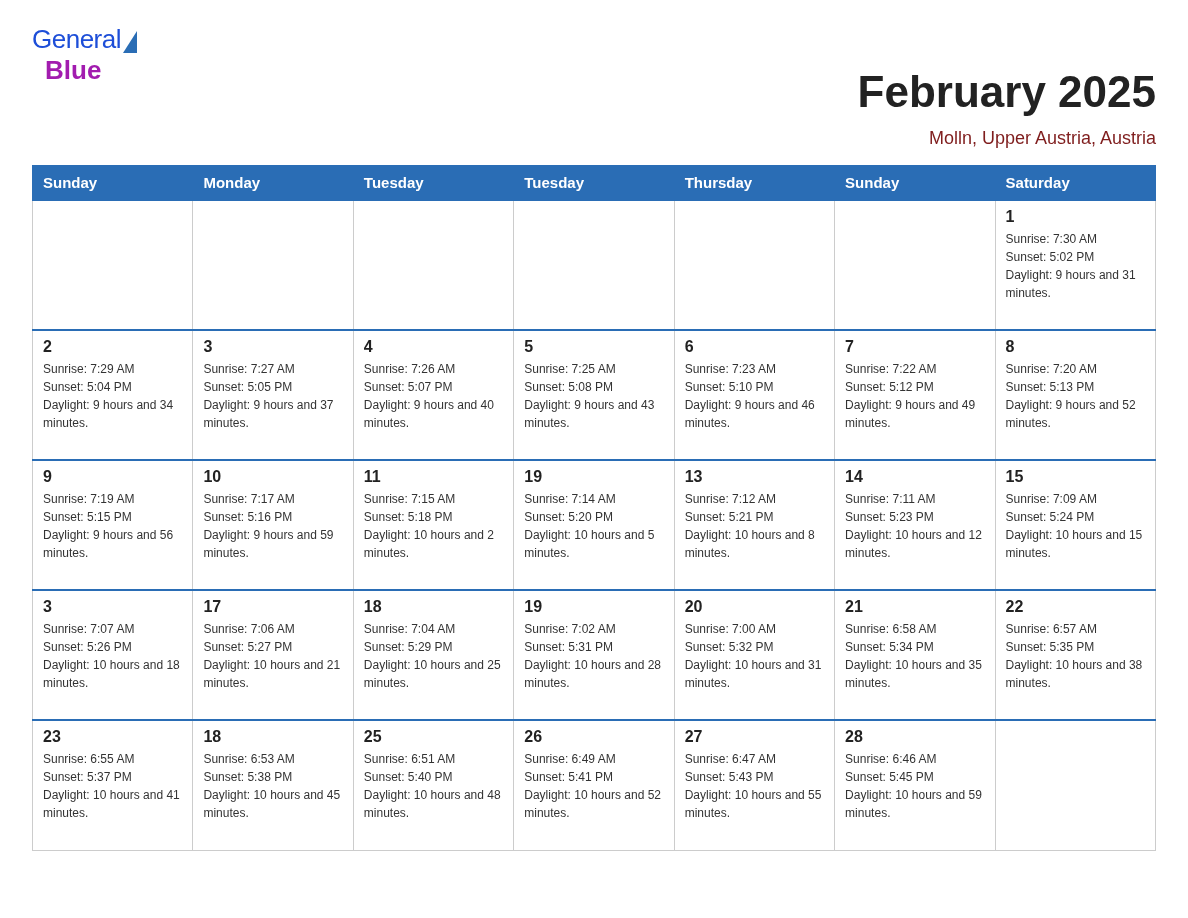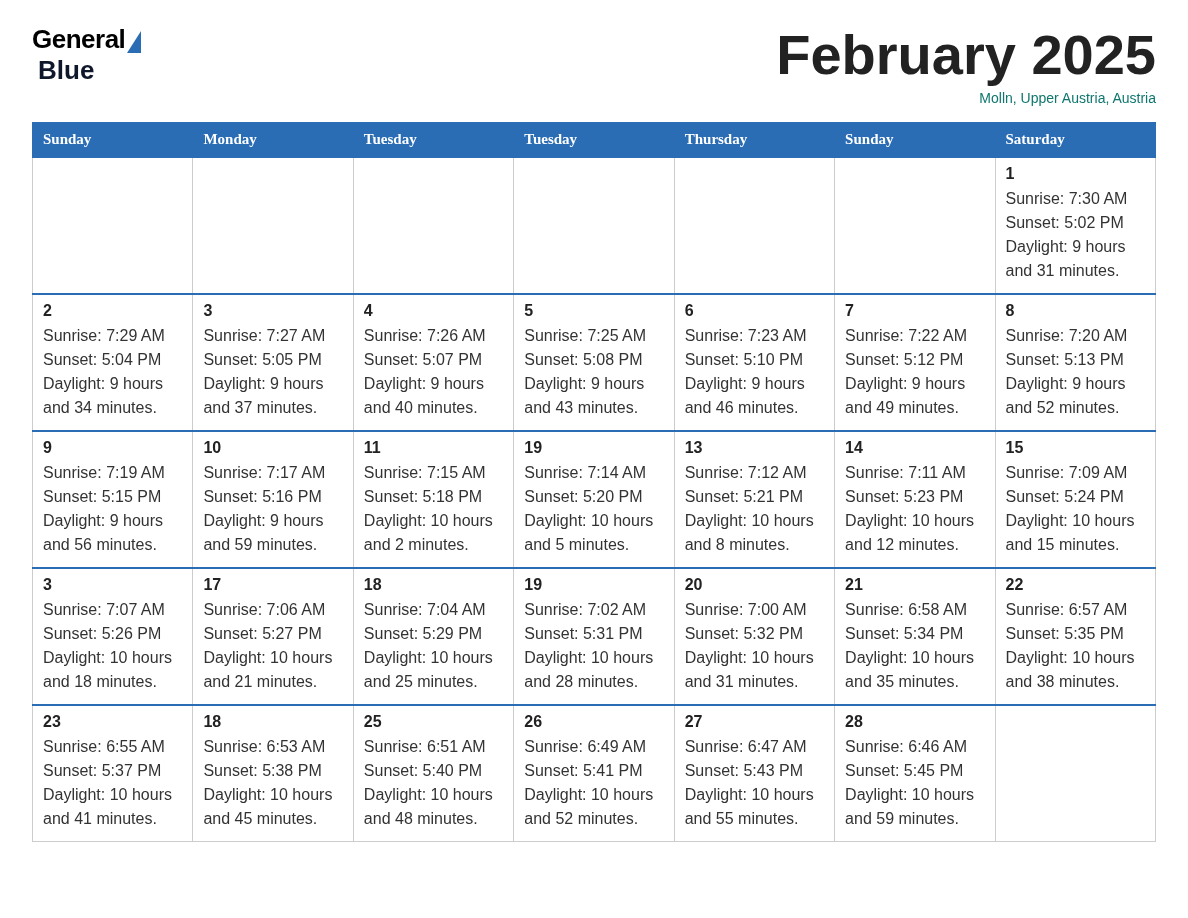--- a/index.html
+++ b/index.html
@@ -20,86 +20,86 @@
       display: flex;
       flex-direction: column;
       align-items: flex-start;
     }
     .logo-top {
       display: flex;
       align-items: center;
     }
     .logo-general {
       font-size: 26px;
-      font-weight: bold;
-      color: #000000;
+      font-weight: normal;
+      color: #1d4ed8;
       letter-spacing: -0.5px;
     }
     .logo-triangle {
       width: 0;
       height: 0;
       border-left: 14px solid transparent;
       border-right: 0px solid transparent;
       border-bottom: 22px solid #2a6db5;
       margin-left: 2px;
       margin-top: 4px;
     }
     .logo-blue {
       font-size: 26px;
       font-weight: bold;
-      color: #0f172a;
-      margin-left: 6px;
+      color: #a21caf;
+      margin-left: 13px;
     }
     .title-block {
       text-align: right;
     }
     .month-title {
-      font-size: 56px;
+      font-size: 44px;
       font-weight: bold;
       color: #222;
       line-height: 1.1;
+      margin-top: 44px;
     }
     .location {
-      font-size: 14px;
-      color: #0f766e;
-      margin-top: 4px;
+      font-size: 18px;
+      color: #7f1d1d;
+      margin-top: 12px;
     }
     .calendar {
       width: 100%;
       border-collapse: collapse;
       table-layout: fixed;
     }
     .calendar thead th {
       background: #2a6db5;
       color: #fff;
       font-size: 15px;
       font-weight: bold;
       padding: 8px 10px;
       text-align: left;
       border: 1px solid #2a6db5;
-      font-family: Liberation Serif, serif;
     }
     .calendar tbody td {
       vertical-align: top;
       padding: 7px 10px 10px 10px;
       font-size: 12px;
       color: #333;
       border: 1px solid #ccc;
       height: 130px;
       width: 14.285%;
     }
     .day-number {
       font-size: 16px;
       font-weight: bold;
       color: #222;
       display: block;
       margin-bottom: 4px;
     }
     .day-info {
-      font-size: 16px;
+      font-size: 12px;
       line-height: 1.5;
       color: #333;
     }
     .empty-cell {
       background: #fff;
     }
     .calendar tbody tr td:first-child {
       border-left: 1px solid #ccc;
     }
     

